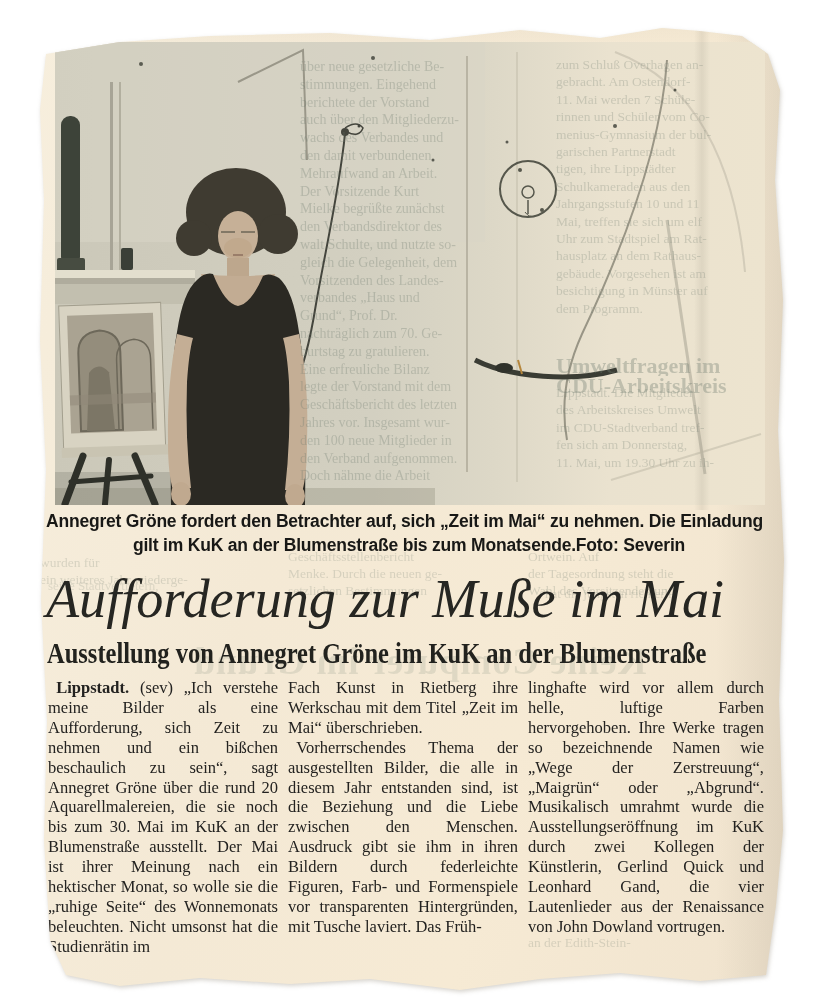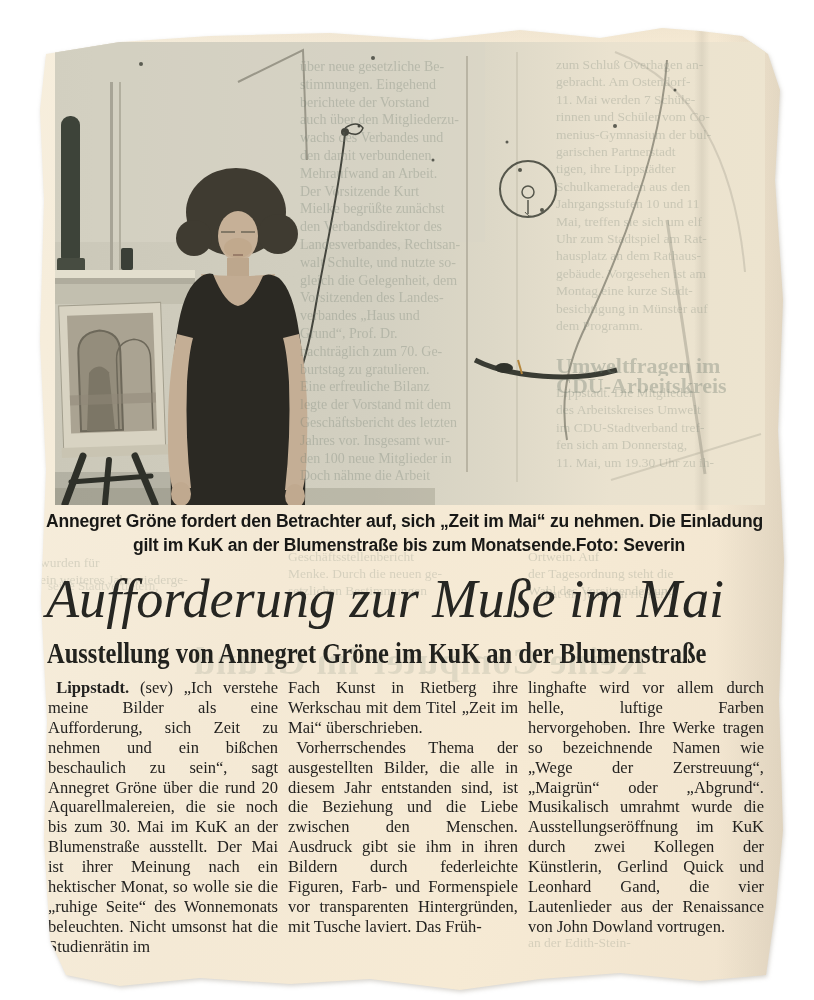--- a/index.html
+++ b/index.html
@@ -154,50 +154,49 @@
           <div class="gl">über neue gesetzliche Be-</div>
           <div class="gl">stimmungen. Eingehend</div>
           <div class="gl">berichtete der Vorstand</div>
           <div class="gl">auch über den Mitgliederzu-</div>
           <div class="gl">wachs des Verbandes und</div>
           <div class="gl">den damit verbundenen</div>
           <div class="gl">Mehraufwand an Arbeit.</div>
           <div class="gl">Der Vorsitzende Kurt</div>
           <div class="gl">Mielke begrüßte zunächst</div>
           <div class="gl">den Verbandsdirektor des</div>
-          <div class="gl">Landesverbandes, Rechtsan-</div>
           <div class="gl">walt Schulte, und nutzte so-</div>
           <div class="gl">gleich die Gelegenheit, dem</div>
           <div class="gl">Vorsitzenden des Landes-</div>
           <div class="gl">verbandes „Haus und</div>
           <div class="gl">Grund“, Prof. Dr.</div>
           <div class="gl">nachträglich zum 70. Ge-</div>
           <div class="gl">burtstag zu gratulieren.</div>
           <div class="gl">Eine erfreuliche Bilanz</div>
           <div class="gl">legte der Vorstand mit dem</div>
           <div class="gl">Geschäftsbericht des letzten</div>
           <div class="gl">Jahres vor. Insgesamt wur-</div>
           <div class="gl">den 100 neue Mitglieder in</div>
+          <div class="gl">den Verband aufgenommen.</div>
           <div class="gl">Doch nähme die Arbeit</div>
         </div>
       <div class="ghost g-r1">
           <div class="gl">zum Schluß Overhagen an-</div>
           <div class="gl">gebracht. Am Ostendorf-</div>
           <div class="gl">11. Mai werden 7 Schüle-</div>
           <div class="gl">rinnen und Schüler vom Co-</div>
           <div class="gl">menius-Gymnasium der bul-</div>
           <div class="gl">garischen Partnerstadt</div>
           <div class="gl">tigen, ihre Lippstädter</div>
           <div class="gl">Schulkameraden aus den</div>
           <div class="gl">Jahrgangsstufen 10 und 11</div>
           <div class="gl">Mai, treffen sie sich um elf</div>
           <div class="gl">Uhr zum Stadtspiel am Rat-</div>
           <div class="gl">hausplatz an dem Rathaus-</div>
           <div class="gl">gebäude. Vorgesehen ist am</div>
-          <div class="gl">Montag eine kurze Stadt-</div>
           <div class="gl">besichtigung in Münster auf</div>
           <div class="gl">dem Programm.</div>
         </div>
       <div class="ghost g-rh">
           <div class="gl">Umweltfragen im</div>
           <div class="gl">CDU-Arbeitskreis</div>
         </div>
       <div class="ghost g-r2">
           <div class="gl">Lippstadt. Die Mitglieder</div>
           <div class="gl">des Arbeitskreises Umwelt</div>

